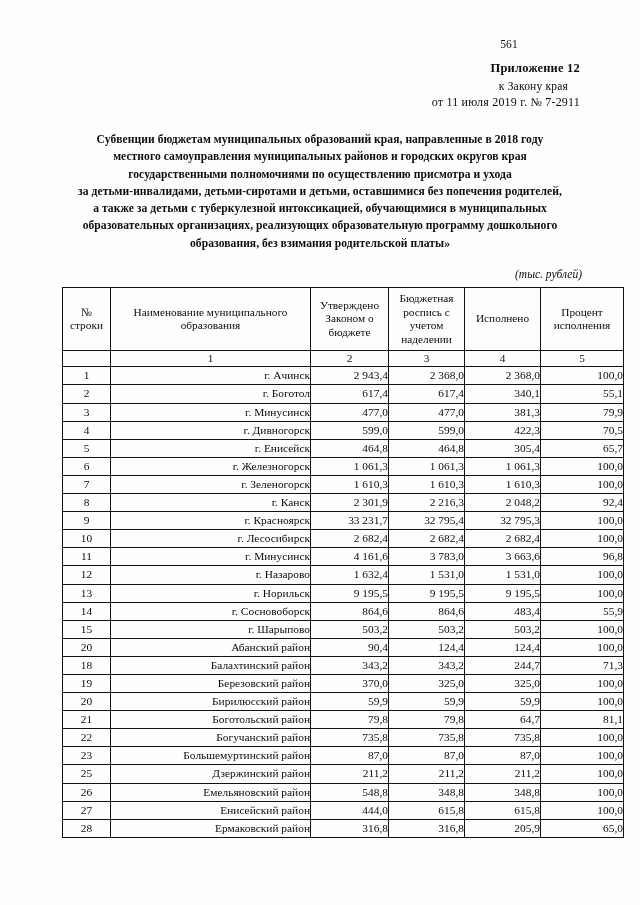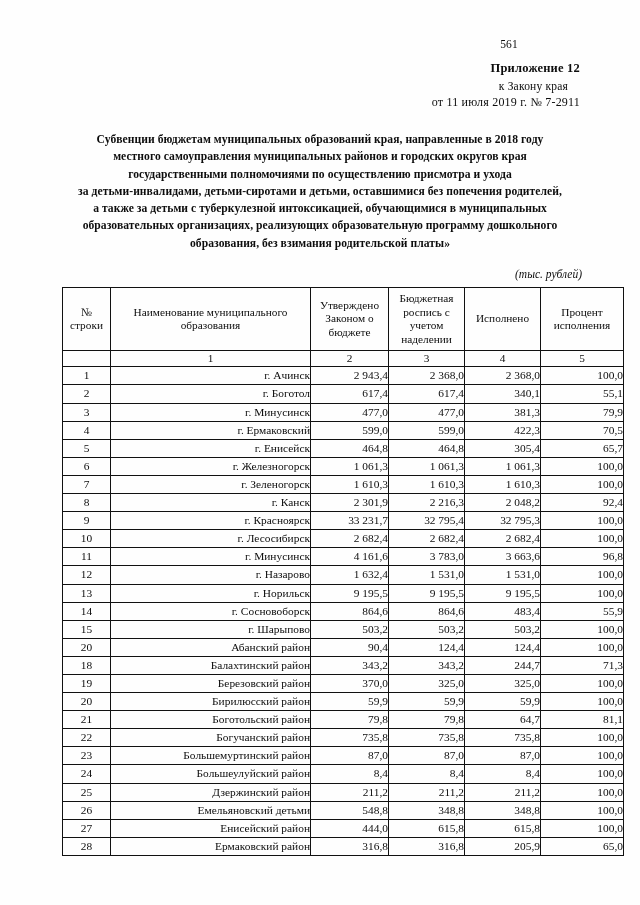--- a/index.html
+++ b/index.html
@@ -217,21 +217,21 @@
           <tr class="data-row">
             <td class="c-num">3</td>
             <td class="c-name">г. Минусинск</td>
             <td class="c-val">477,0</td>
             <td class="c-val">477,0</td>
             <td class="c-val">381,3</td>
             <td class="c-val">79,9</td>
           </tr>
           <tr class="data-row">
             <td class="c-num">4</td>
-            <td class="c-name">г. Ермаковский</td>
+            <td class="c-name">г. Дивногорск</td>
             <td class="c-val">599,0</td>
             <td class="c-val">599,0</td>
             <td class="c-val">422,3</td>
             <td class="c-val">70,5</td>
           </tr>
           <tr class="data-row">
             <td class="c-num">5</td>
             <td class="c-name">г. Енисейск</td>
             <td class="c-val">464,8</td>
             <td class="c-val">464,8</td>
@@ -368,38 +368,30 @@
           </tr>
           <tr class="data-row">
             <td class="c-num">23</td>
             <td class="c-name">Большемуртинский район</td>
             <td class="c-val">87,0</td>
             <td class="c-val">87,0</td>
             <td class="c-val">87,0</td>
             <td class="c-val">100,0</td>
           </tr>
           <tr class="data-row">
-            <td class="c-num">24</td>
-            <td class="c-name">Большеулуйский район</td>
-            <td class="c-val">8,4</td>
-            <td class="c-val">8,4</td>
-            <td class="c-val">8,4</td>
-            <td class="c-val">100,0</td>
-          </tr>
-          <tr class="data-row">
             <td class="c-num">25</td>
             <td class="c-name">Дзержинский район</td>
             <td class="c-val">211,2</td>
             <td class="c-val">211,2</td>
             <td class="c-val">211,2</td>
             <td class="c-val">100,0</td>
           </tr>
           <tr class="data-row">
             <td class="c-num">26</td>
-            <td class="c-name">Емельяновский детьми</td>
+            <td class="c-name">Емельяновский район</td>
             <td class="c-val">548,8</td>
             <td class="c-val">348,8</td>
             <td class="c-val">348,8</td>
             <td class="c-val">100,0</td>
           </tr>
           <tr class="data-row">
             <td class="c-num">27</td>
             <td class="c-name">Енисейский район</td>
             <td class="c-val">444,0</td>
             <td class="c-val">615,8</td>

